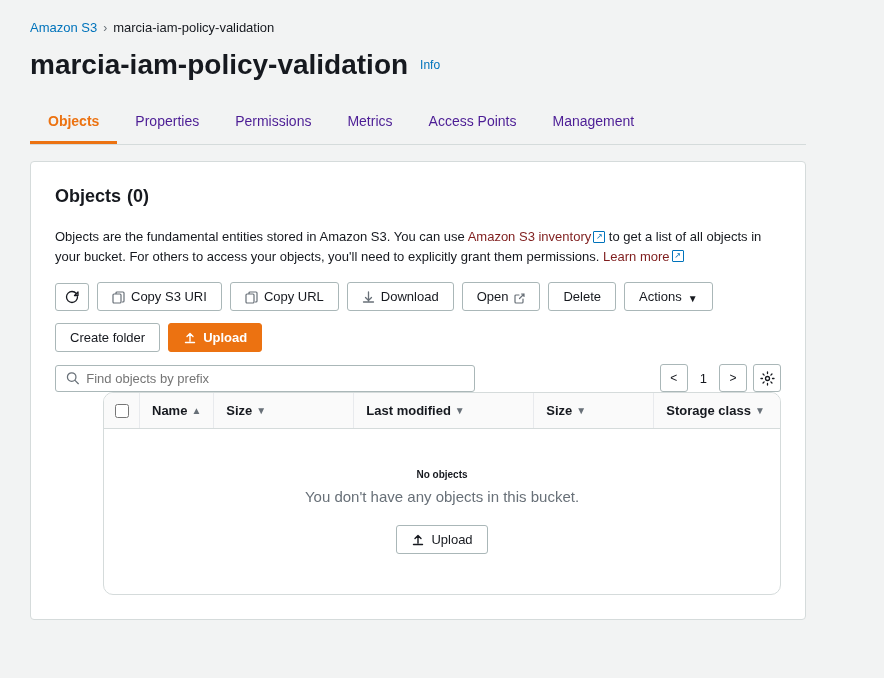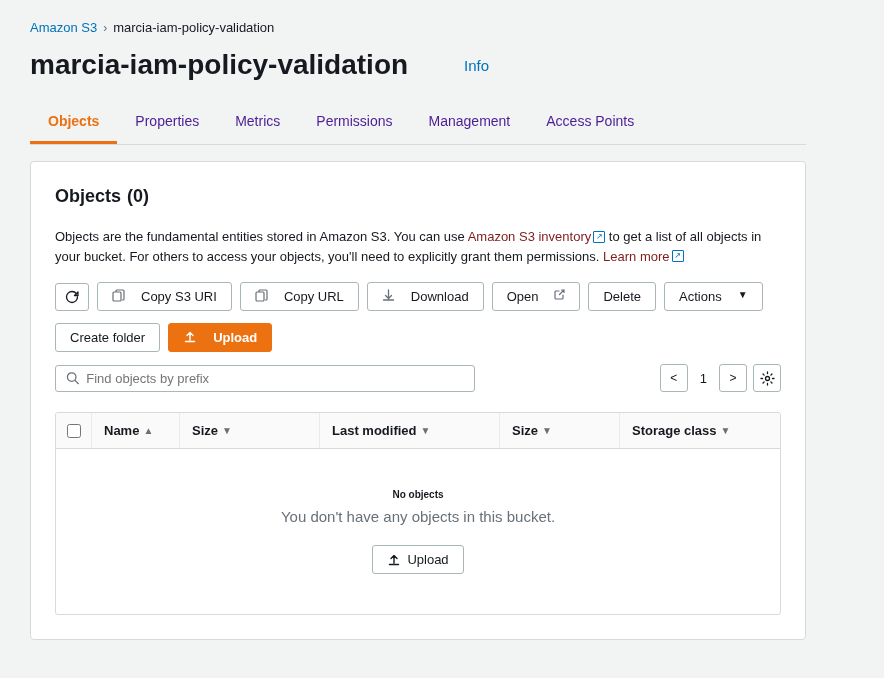--- a/index.html
+++ b/index.html
@@ -40,24 +40,23 @@
       gap: 12px;
       margin-bottom: 20px;
     }
     .page-title {
       font-size: 28px;
       font-weight: 700;
       color: #16191f;
     }
     .info-link {
       color: #0073bb;
-      font-size: 15px;
+      font-size: 12px;
       cursor: pointer;
       text-decoration: none;
-      margin-left: 44px;
     }
     .tabs-bar {
       display: flex;
       border-bottom: 1px solid #d5dbdb;
       margin-bottom: 0;
       background: #f2f3f3;
     }
     .tab {
       padding: 12px 18px;
       font-size: 14px;
@@ -98,22 +97,22 @@
     }
     .toolbar-row {
       display: flex;
       align-items: center;
       gap: 8px;
       margin-bottom: 12px;
       flex-wrap: wrap;
     }
     .btn {
       display: inline-flex;
-      align-items: flex-start;
-      gap: 16px;
+      align-items: flex-end;
+      gap: 6px;
       padding: 6px 14px;
       font-size: 13px;
       border-radius: 3px;
       cursor: pointer;
       border: 1px solid #aab7b8;
       background: #fff;
       color: #16191f;
       white-space: nowrap;
     }
     .btn-icon {
@@ -189,22 +188,23 @@
       border-radius: 3px;
       cursor: pointer;
       display: flex;
       align-items: center;
       justify-content: center;
       font-size: 15px;
       color: #16191f;
     }
     .table-wrapper {
       border: 1px solid #d5dbdb;
-      border-radius: 3px;
+      border-radius: 10px;
       overflow: hidden;
+      margin-left: 48px;
     }
     .table-header {
       display: grid;
       grid-template-columns: 36px 1fr 140px 180px 120px 160px;
       background: #fafafa;
       border-bottom: 1px solid #d5dbdb;
       padding: 0;
     }
     .th {
       padding: 10px 12px;
@@ -244,21 +244,21 @@
     }
     input[type="checkbox"] {
       width: 14px;
       height: 14px;
       cursor: pointer;
     }
     .toolbar-search-pagination {
       display: flex;
       align-items: center;
       gap: 8px;
-      margin-bottom: 20px;
+      margin-bottom: 0;
     }
   </style>
 </head>
 <body>
 
 <div class="page-wrapper">
 
   <div class="breadcrumb">
     <a class="breadcrumb-link">Amazon S3</a>
     <span class="breadcrumb-separator">›</span>
@@ -266,24 +266,24 @@
   </div>
 
   <div class="page-title-row">
     <h1 class="page-title">marcia-iam-policy-validation</h1>
     <a class="info-link">Info</a>
   </div>
 
   <div class="tabs-bar">
     <a class="tab active">Objects</a>
     <a class="tab">Properties</a>
+    <a class="tab">Permissions</a>
     <a class="tab">Metrics</a>
-    <a class="tab">Permissions</a>
+    <a class="tab">Access Points</a>
     <a class="tab">Management</a>
-    <a class="tab">Access Points</a>
   </div>
 
   <div class="main-card">
 
     <div style="display:flex;align-items:baseline;gap:6px;margin-bottom:10px;">
       <span class="section-title">Objects</span>
       <span style="font-size:18px;font-weight:700;">(0)</span>
     </div>
 
     <p class="description-text">

